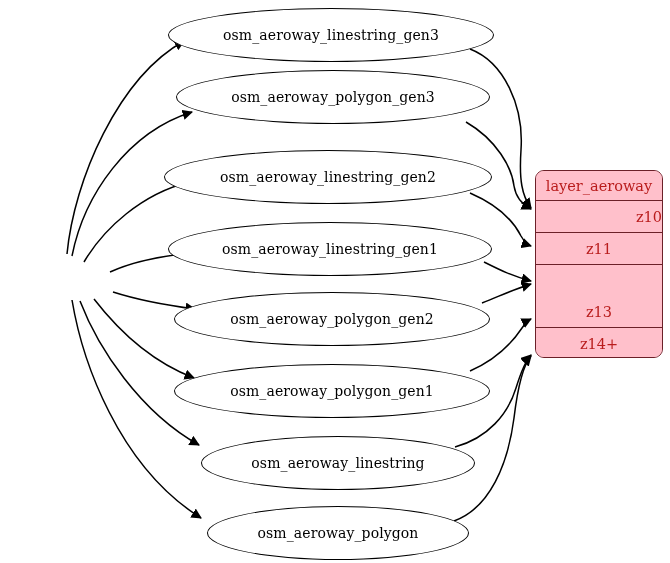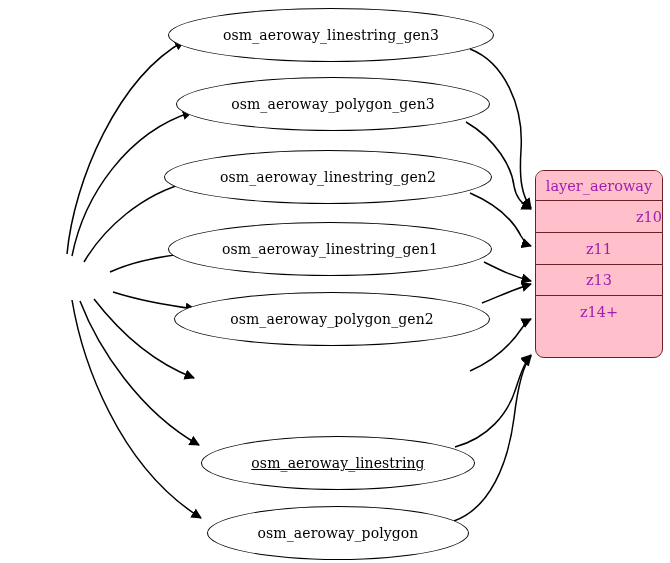--- a/index.html
+++ b/index.html
@@ -27,21 +27,21 @@
     position:absolute;
     box-sizing:border-box;
     border:1.6px solid #6b2028;
     border-radius:9px;
     background:#ffc0cb;
     overflow:hidden;
   }
   .record-row{
     box-sizing:border-box;
     display:flex;align-items:center;justify-content:center;
-    color:#a21caf;
+    color:#b91c1c;
     font-size:14.5px;
     background:#ffc0cb;
     border-bottom:1.6px solid #6b2028;
     white-space:nowrap;
   }
   .record-row:last-child{border-bottom:none;}
 </style>
 </head>
 <body>
 
@@ -73,56 +73,59 @@
       <path d="M 455 447 C 488 438 508 414 516 388 C 521 372 526 360 531 355"></path>
       <path d="M 454 521 C 490 508 508 464 514 418 C 518 385 524 364 531 356"></path>
     </g>
   </svg>
 
 
   <div class="node-ellipse" style="left:168px;top:8px;width:326px;height:54px;">
     <span>osm_aeroway_linestring_gen3</span>
   </div>
 
-  <div class="node-ellipse" style="left:176px;top:77px;width:314px;height:54px;">
+  <div class="node-ellipse" style="left:176px;top:70px;width:314px;height:54px;">
     <span>osm_aeroway_polygon_gen3</span>
   </div>
 
   <div class="node-ellipse" style="left:164px;top:150px;width:328px;height:54px;">
     <span>osm_aeroway_linestring_gen2</span>
   </div>
 
   <div class="node-ellipse" style="left:168px;top:222px;width:324px;height:54px;">
     <span>osm_aeroway_linestring_gen1</span>
   </div>
 
   <div class="node-ellipse" style="left:174px;top:292px;width:316px;height:54px;">
     <span>osm_aeroway_polygon_gen2</span>
   </div>
 
+  <div class="node-ellipse" style="left:174px;top:364px;width:316px;height:54px;">
+    <span>osm_aeroway_polygon_gen1</span>
+  </div>
 
-  <div class="node-ellipse" style="left:201px;top:436px;width:274px;height:54px;text-decoration:underline;">
+  <div class="node-ellipse" style="left:201px;top:436px;width:274px;height:54px;">
     <span>osm_aeroway_linestring</span>
   </div>
 
   <div class="node-ellipse" style="left:207px;top:506px;width:262px;height:54px;">
     <span>osm_aeroway_polygon</span>
   </div>
 
   <div class="record-table" style="left:535px;top:170px;width:128px;height:188px;">
     <div class="record-row" style="height:30px;">
       <span>layer_aeroway</span>
     </div>
     <div class="record-row" style="height:32px;justify-content:flex-end;">
       <span>z10</span>
     </div>
     <div class="record-row" style="height:32px;">
       <span>z11</span>
     </div>
-    <div class="record-row" style="height:31px;">
+    <div class="record-row" style="height:31px;margin-top:32px;">
       <span>z13</span>
     </div>
     <div class="record-row" style="height:31px;">
       <span>z14+</span>
     </div>
   </div>
 
 </div>
 
 </body></html>

